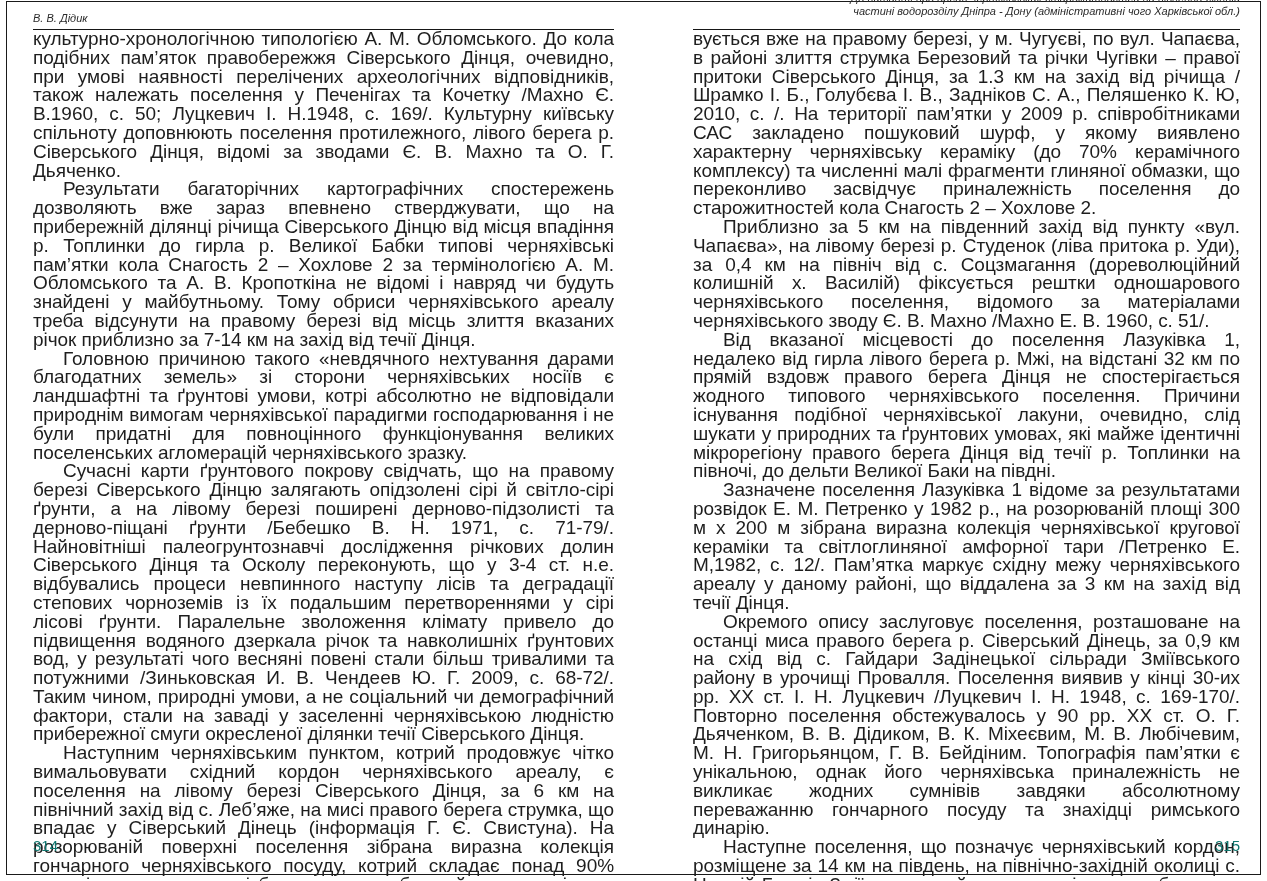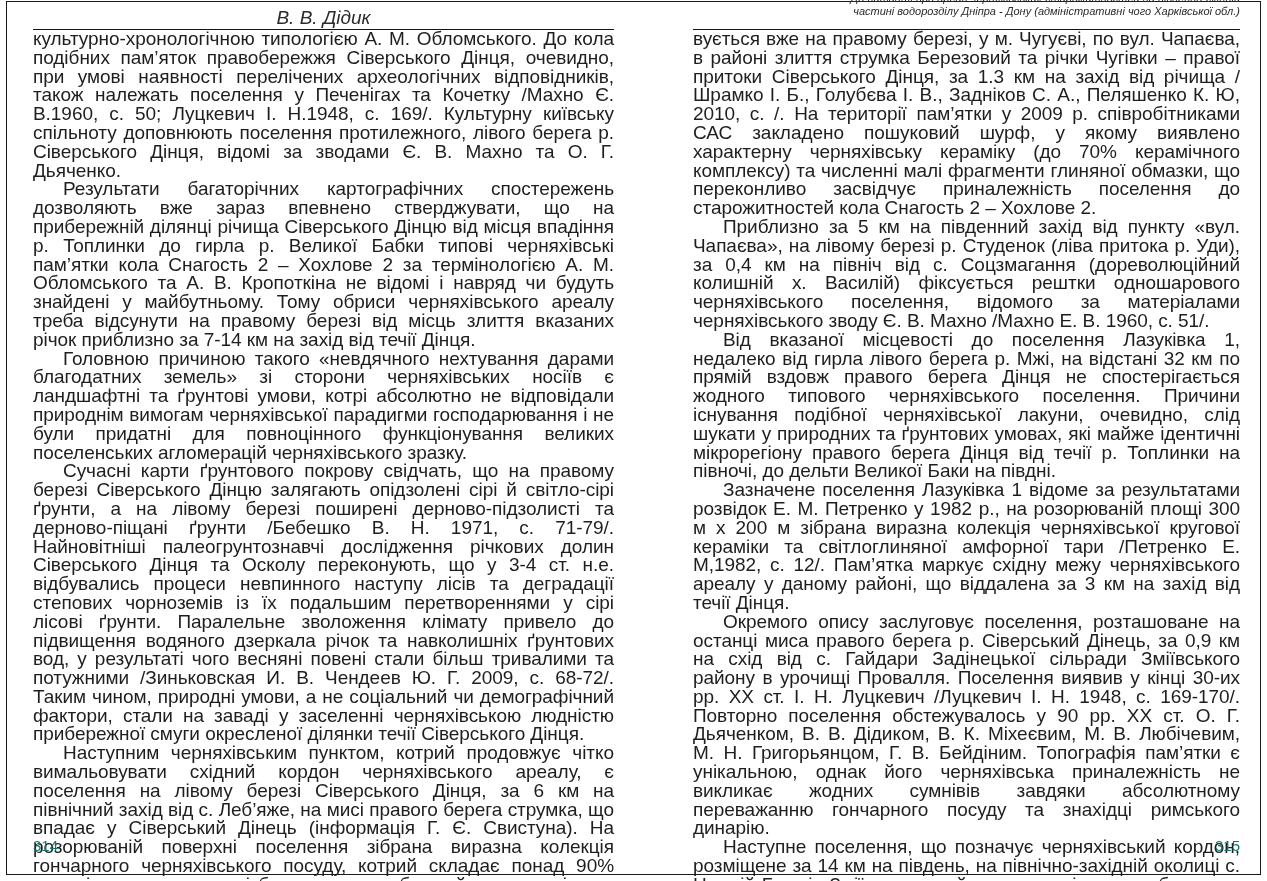--- a/index.html
+++ b/index.html
@@ -37,23 +37,22 @@
     border-bottom: 1.6px solid #161616;
     font-style: italic;
     color: #2b2b2b;
     display: flex;
     flex-direction: column;
     justify-content: flex-end;
     box-sizing: border-box;
     padding-bottom: 3px;
   }
   .page-left .running-header {
-    font-size: 19px;
+    font-size: 11px;
     line-height: 16px;
-    text-align: center;
   }
   .page-right .running-header {
     font-size: 11px;
     line-height: 13.6px;
     text-align: right;
     padding-bottom: 10px;
   }
 
   .body-text {
     margin-top: 0;

